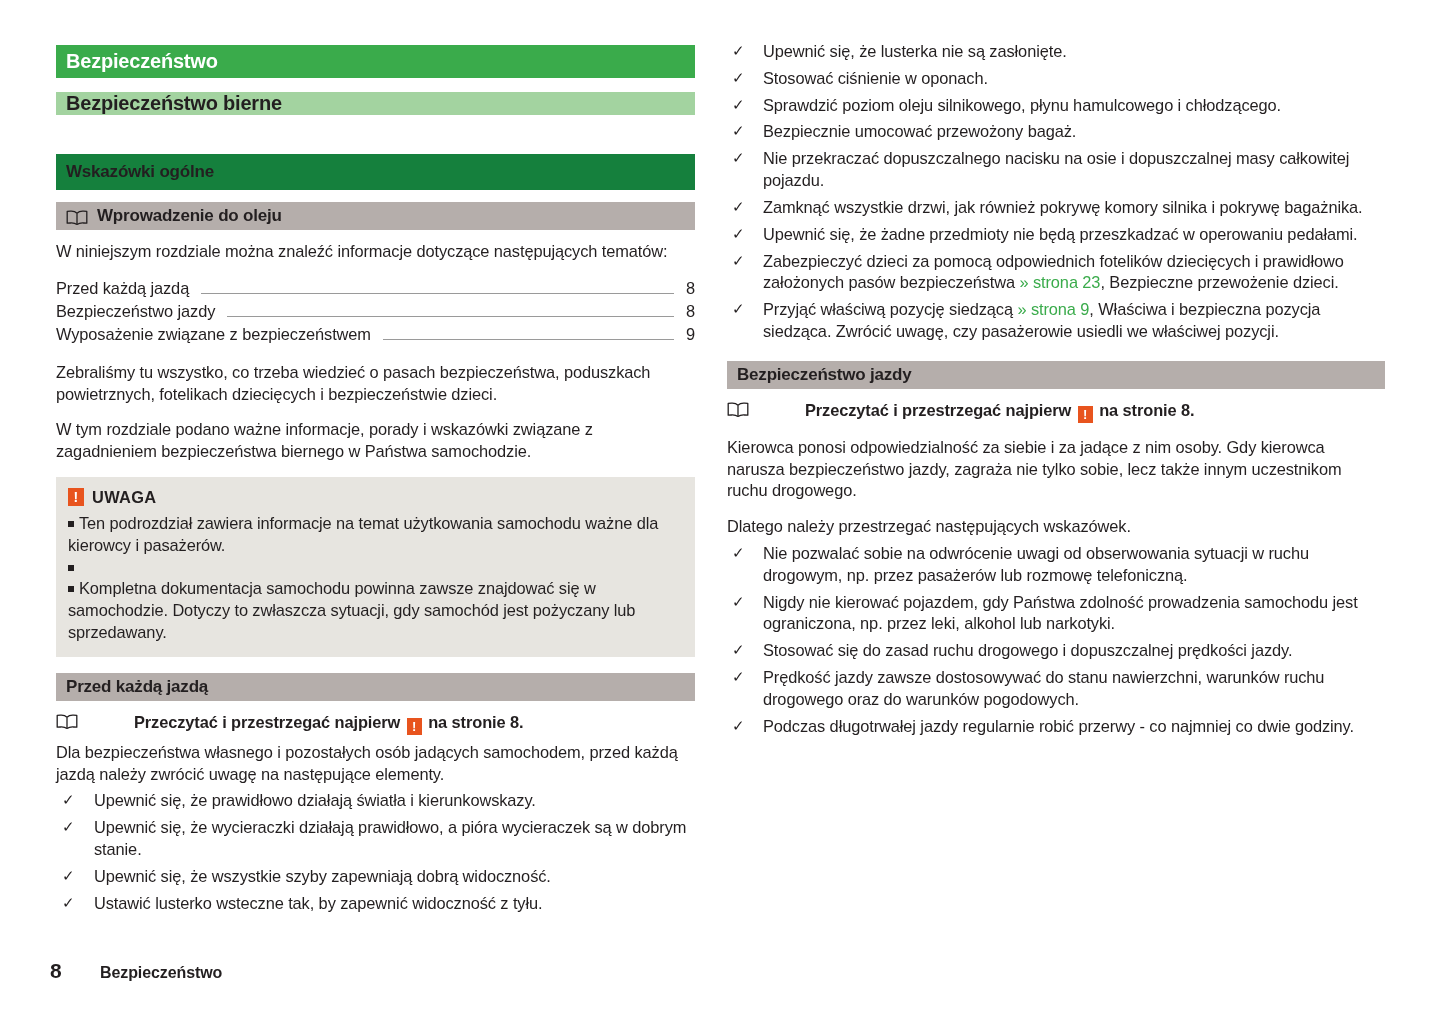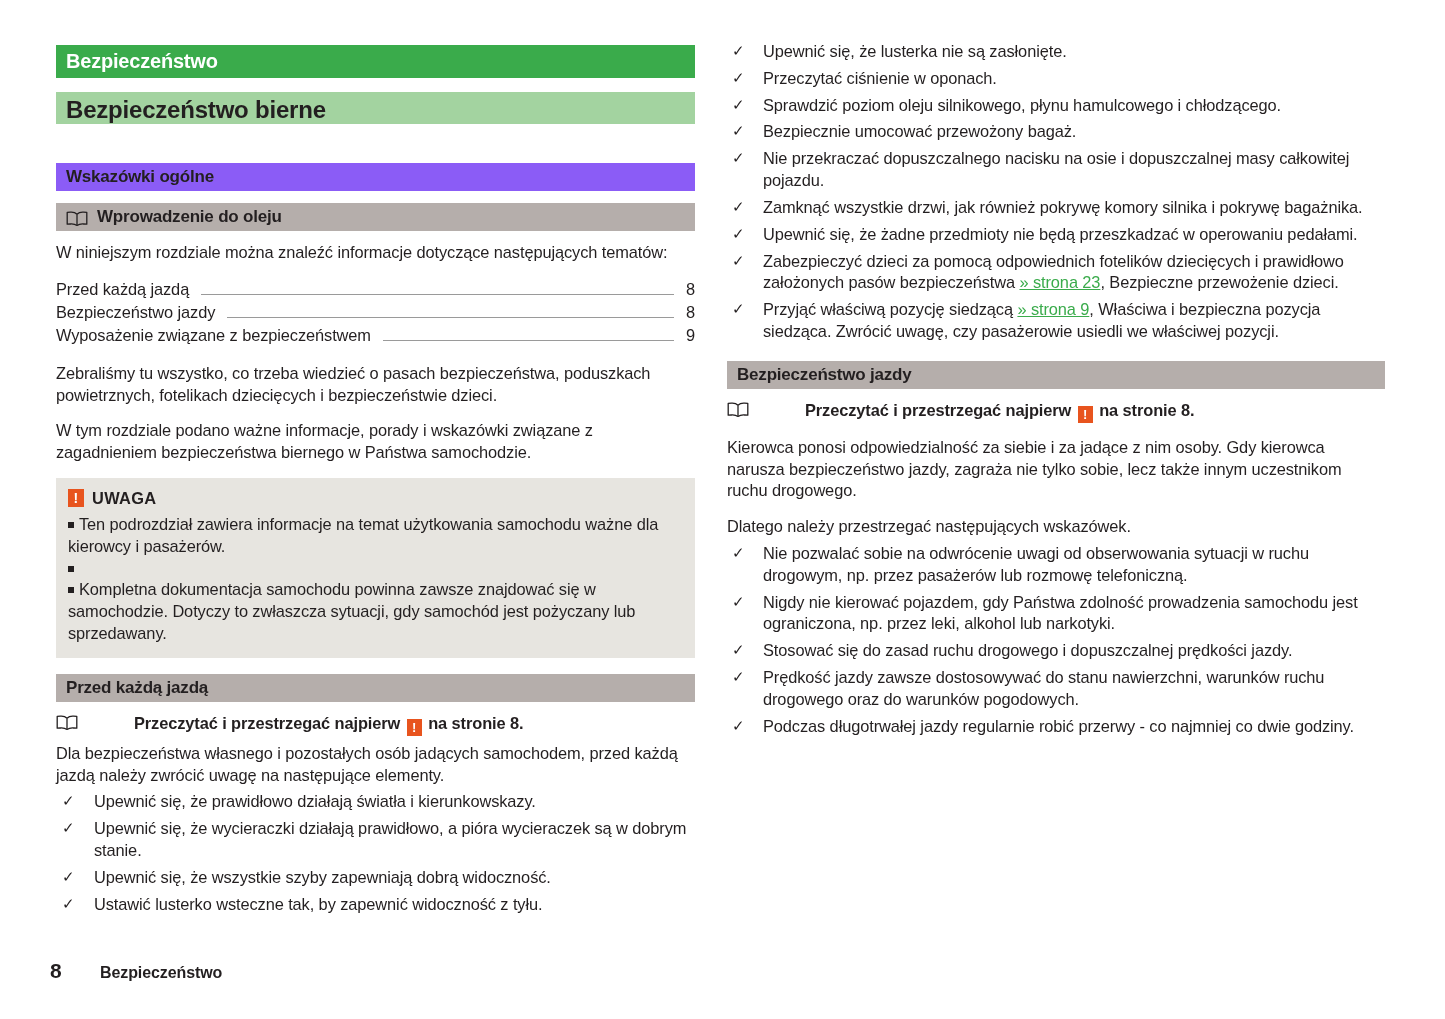--- a/index.html
+++ b/index.html
@@ -58,29 +58,28 @@
   }
   .bar-chapter {
     background: #3aab4b;
     color: #ffffff;
     height: 33px;
     font-size: 20px;
   }
   .bar-section {
     background: #a3d3a0;
     color: #231f20;
-    height: 32px;
-    font-size: 24px;
+    height: 23px;
+    font-size: 20px;
     margin-bottom: 13px;
-    align-items: flex-end;
   }
   .bar-subsection {
-    background: #8b5cf6;
+    background: #15803d;
     color: #231f20;
-    height: 28px;
+    height: 36px;
     font-size: 17px;
     margin-bottom: 12px;
     margin-top: 39px;
   }
   .bar-topic {
     background: #b5aeab;
     color: #231f20;
     height: 28px;
     font-size: 17px;
     margin-bottom: 11px;
@@ -232,21 +231,20 @@
   ul.checklist li .txt {
     flex: 1 1 auto;
   }
   ul.checklist.right li .tick {
     width: 36px;
     padding-left: 5px;
   }
 
   .ref {
     color: #3aab4b;
-    text-decoration: underline;
   }
   .ital {
   }
 
   
   .footer {
     position: absolute;
     left: 56px;
     bottom: 36px;
     display: flex;
@@ -369,21 +367,21 @@
 
     <div class="col col-right">
 
       <ul class="checklist right">
         <li>
             <span class="tick">✓</span>
             <span class="txt">Upewnić się, że lusterka nie są zasłonięte.</span>
           </li>
         <li>
             <span class="tick">✓</span>
-            <span class="txt">Przeczytać ciśnienie w oponach.</span>
+            <span class="txt">Stosować ciśnienie w oponach.</span>
           </li>
         <li>
             <span class="tick">✓</span>
             <span class="txt">Sprawdzić poziom oleju silnikowego, płynu hamulcowego i chłodzącego.</span>
           </li>
         <li>
             <span class="tick">✓</span>
             <span class="txt">Bezpiecznie umocować przewożony bagaż.</span>
           </li>
         <li>

